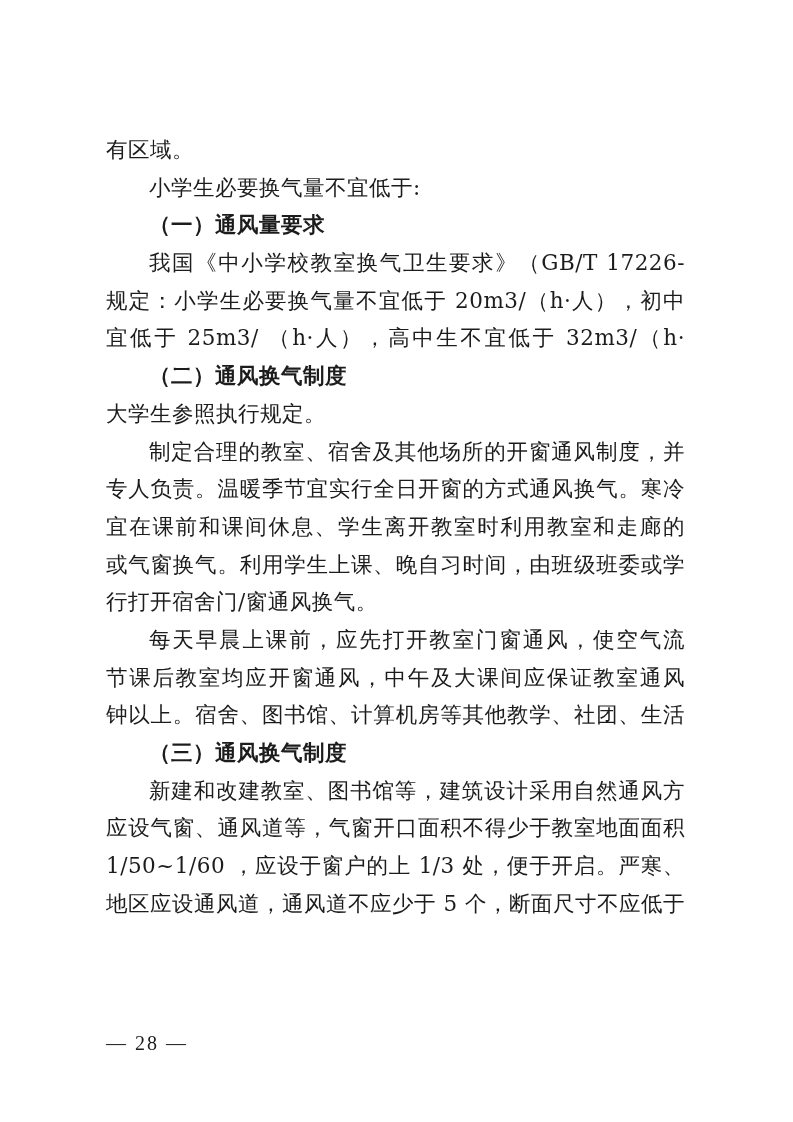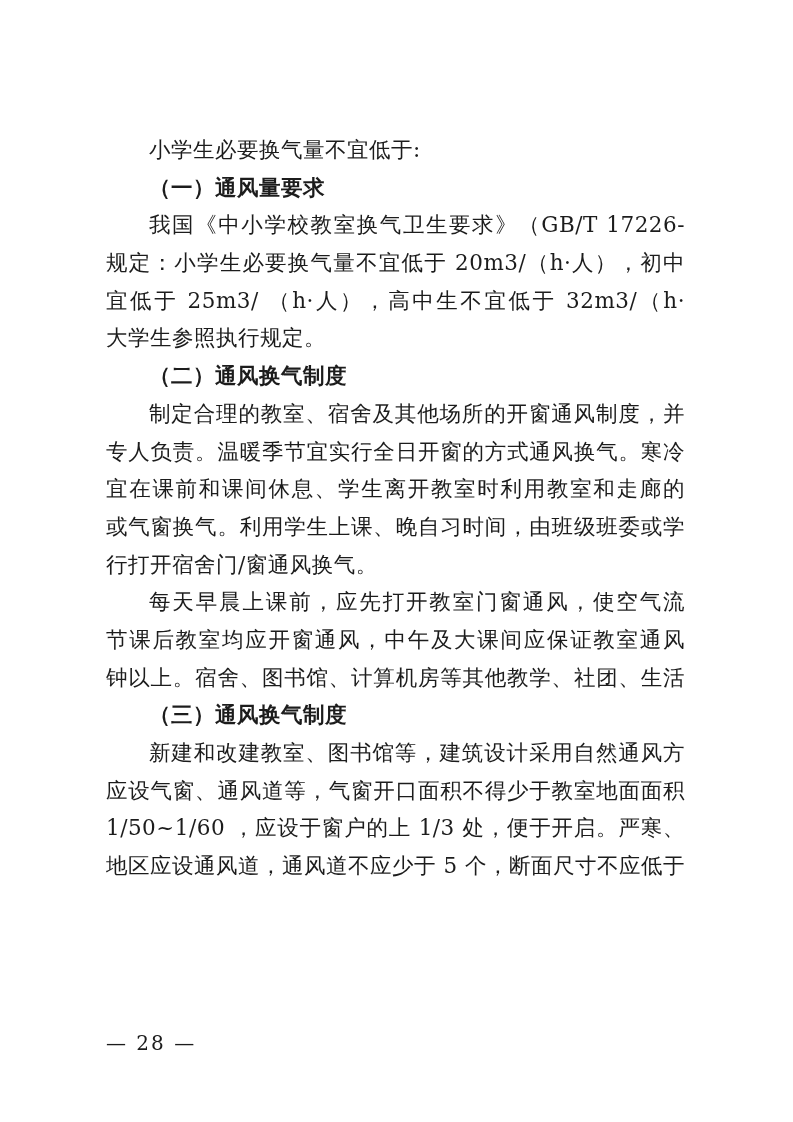--- a/index.html
+++ b/index.html
@@ -44,34 +44,36 @@
     text-justify: inter-character;
   }
   .footer {
     position: absolute;
     left: 106px;
     top: 1030px;
     font-size: 20px;
     line-height: 26px;
     letter-spacing: 2px;
     color: #1c1c1c;
+    font-family: Liberation Serif, serif;
   }
 </style>
 </head>
 <body>
 
 <div class="page">
   <div class="text-column">
+    <div class="line">有区域。</div>
     <div class="line indent">小学生必要换气量不宜低于:</div>
     <div class="line indent heading">（一）通风量要求</div>
     <div class="line indent justify">我国《中小学校教室换气卫生要求》（GB/T 17226-2017）</div>
     <div class="line justify">规定：小学生必要换气量不宜低于 20m3/（h·人），初中生不</div>
     <div class="line justify">宜低于 25m3/ （h·人），高中生不宜低于 32m3/（h·人），</div>
+    <div class="line indent heading">（二）通风换气制度</div>
     <div class="line">大学生参照执行规定。</div>
-    <div class="line indent heading">（二）通风换气制度</div>
     <div class="line indent justify">制定合理的教室、宿舍及其他场所的开窗通风制度，并指定</div>
     <div class="line justify">专人负责。温暖季节宜实行全日开窗的方式通风换气。寒冷季节</div>
     <div class="line justify">宜在课前和课间休息、学生离开教室时利用教室和走廊的门、窗</div>
     <div class="line justify">或气窗换气。利用学生上课、晚自习时间，由班级班委或学生自</div>
     <div class="line">行打开宿舍门/窗通风换气。</div>
     <div class="line indent justify">每天早晨上课前，应先打开教室门窗通风，使空气流通。每</div>
     <div class="line justify">节课后教室均应开窗通风，中午及大课间应保证教室通风 30 分</div>
     <div class="line justify">钟以上。宿舍、图书馆、计算机房等其他教学、社团、生活用房</div>
     <div class="line indent heading">（三）通风换气制度</div>
     <div class="line indent justify">新建和改建教室、图书馆等，建筑设计采用自然通风方式时，</div>

